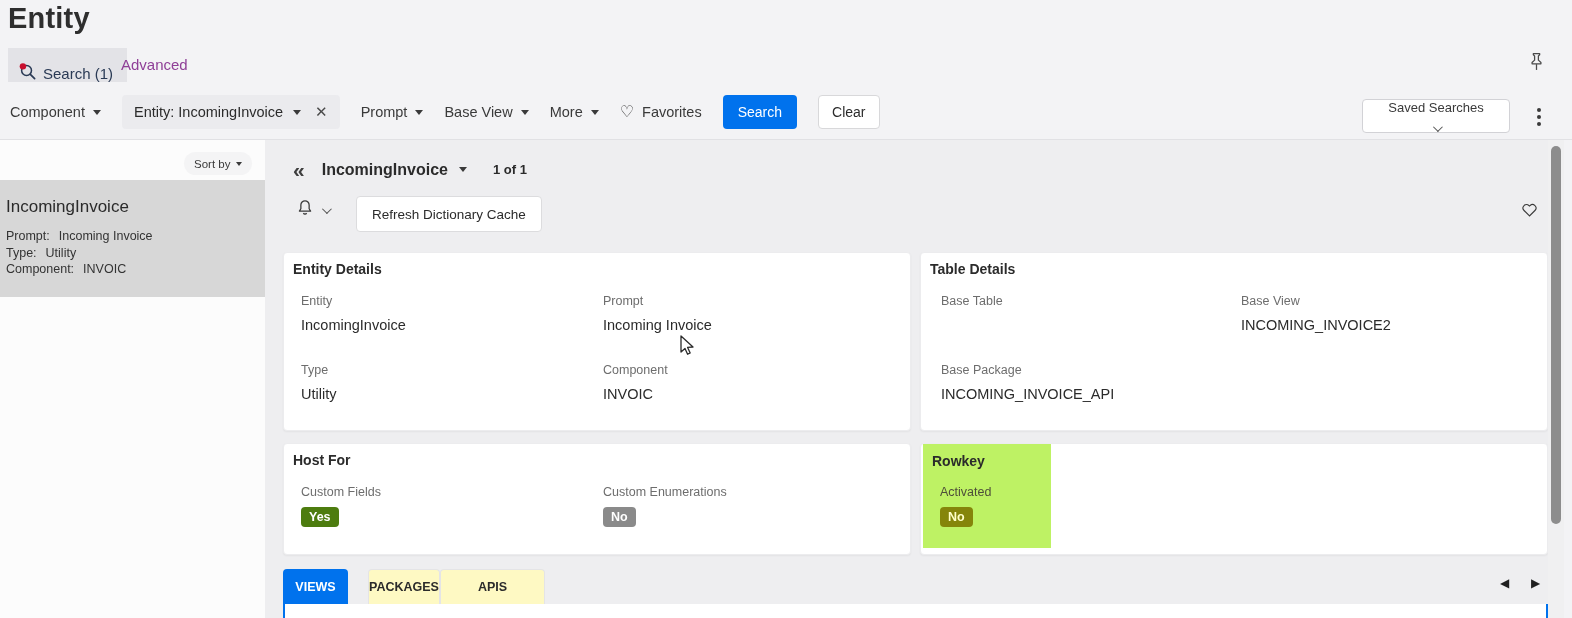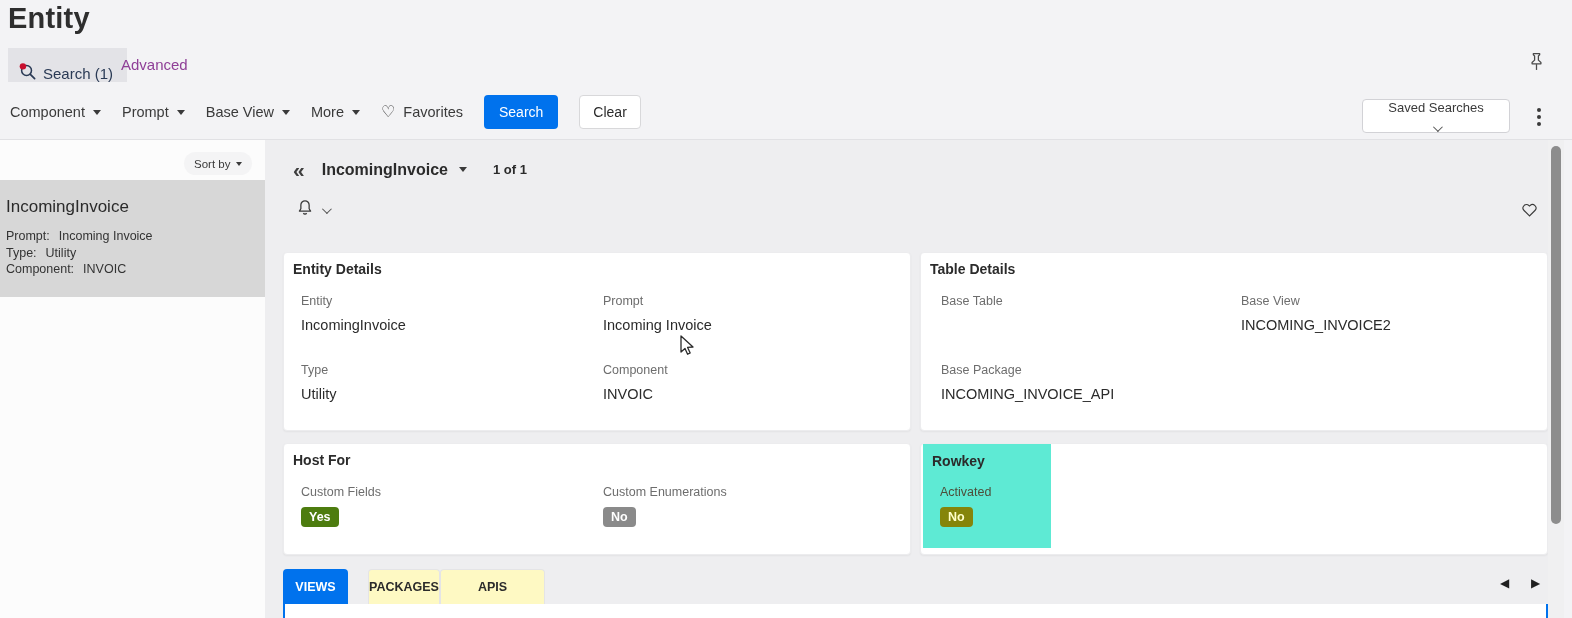--- a/index.html
+++ b/index.html
@@ -105,21 +105,21 @@
   .badge-gray { background:#8a8a8a; }
   .badge-olive { background:#85850a; color:#ffffc8; }
 
   .card-entity { left:283px; top:252px; width:628px; height:179px; }
   .card-table  { left:920px; top:252px; width:628px; height:179px; }
   .card-host   { left:283px; top:443px; width:628px; height:112px; }
   .card-rowkey { left:920px; top:443px; width:628px; height:112px; }
 
   .rowkey-hl {
     position:absolute; left:2px; top:0; width:128px; height:104px;
-    background:#5eead4;
+    background:#bef264;
     text-decoration:underline;
   }
   .rowkey-hl .card-title { left:9px; top:9px; }
 
   
   .btab {
     position:absolute; top:569px; height:35px;
     display:flex; align-items:center; justify-content:center;
     font-size:12.5px; font-weight:bold; border-radius:4px 4px 0 0; cursor:pointer;
   }
@@ -166,20 +166,25 @@
     <line x1="8" y1="11.5" x2="8" y2="17" stroke="#4a4a4a" stroke-width="1.2"></line>
   </svg>
 </span>
 
 <div class="abs filter-bar">
   <span class="f-item">
     <span>Component</span>
     <span class="tri"></span>
   </span>
 
+  <span class="chip">
+    <span>Entity: IncomingInvoice</span>
+    <span class="tri"></span>
+    <span class="x">✕</span>
+  </span>
 
   <span class="f-item">
     <span>Prompt</span>
     <span class="tri"></span>
   </span>
 
   <span class="f-item">
     <span>Base View</span>
     <span class="tri"></span>
   </span>
@@ -244,20 +249,21 @@
   <div class="bell-row">
     <span>
       <svg width="18" height="20" viewBox="0 0 20 22">
         <path d="M10 3a4.6 4.6 0 0 0-4.6 4.6v4.2L3.8 14.5h12.4l-1.6-2.7V7.6A4.6 4.6 0 0 0 10 3z" fill="none" stroke="#3a3a3a" stroke-width="1.4" stroke-linejoin="round"></path>
         <path d="M8.3 16.5a1.8 1.8 0 0 0 3.4 0" fill="none" stroke="#3a3a3a" stroke-width="1.4"></path>
       </svg>
     </span>
     <span class="chev bell-chev"></span>
   </div>
 
+  <button class="refresh-btn">Refresh Dictionary Cache</button>
 
   <span class="fav-heart">
     <svg width="17" height="16" viewBox="0 0 20 18">
       <path d="M10 16 3.6 9.6a4.1 4.1 0 0 1 5.8-5.8l.6.6.6-.6a4.1 4.1 0 0 1 5.8 5.8z" fill="none" stroke="#3a3a3a" stroke-width="1.3"></path>
     </svg>
   </span>
 </div>
 
 <div class="card card-entity">
   <div class="card-title">Entity Details</div>

